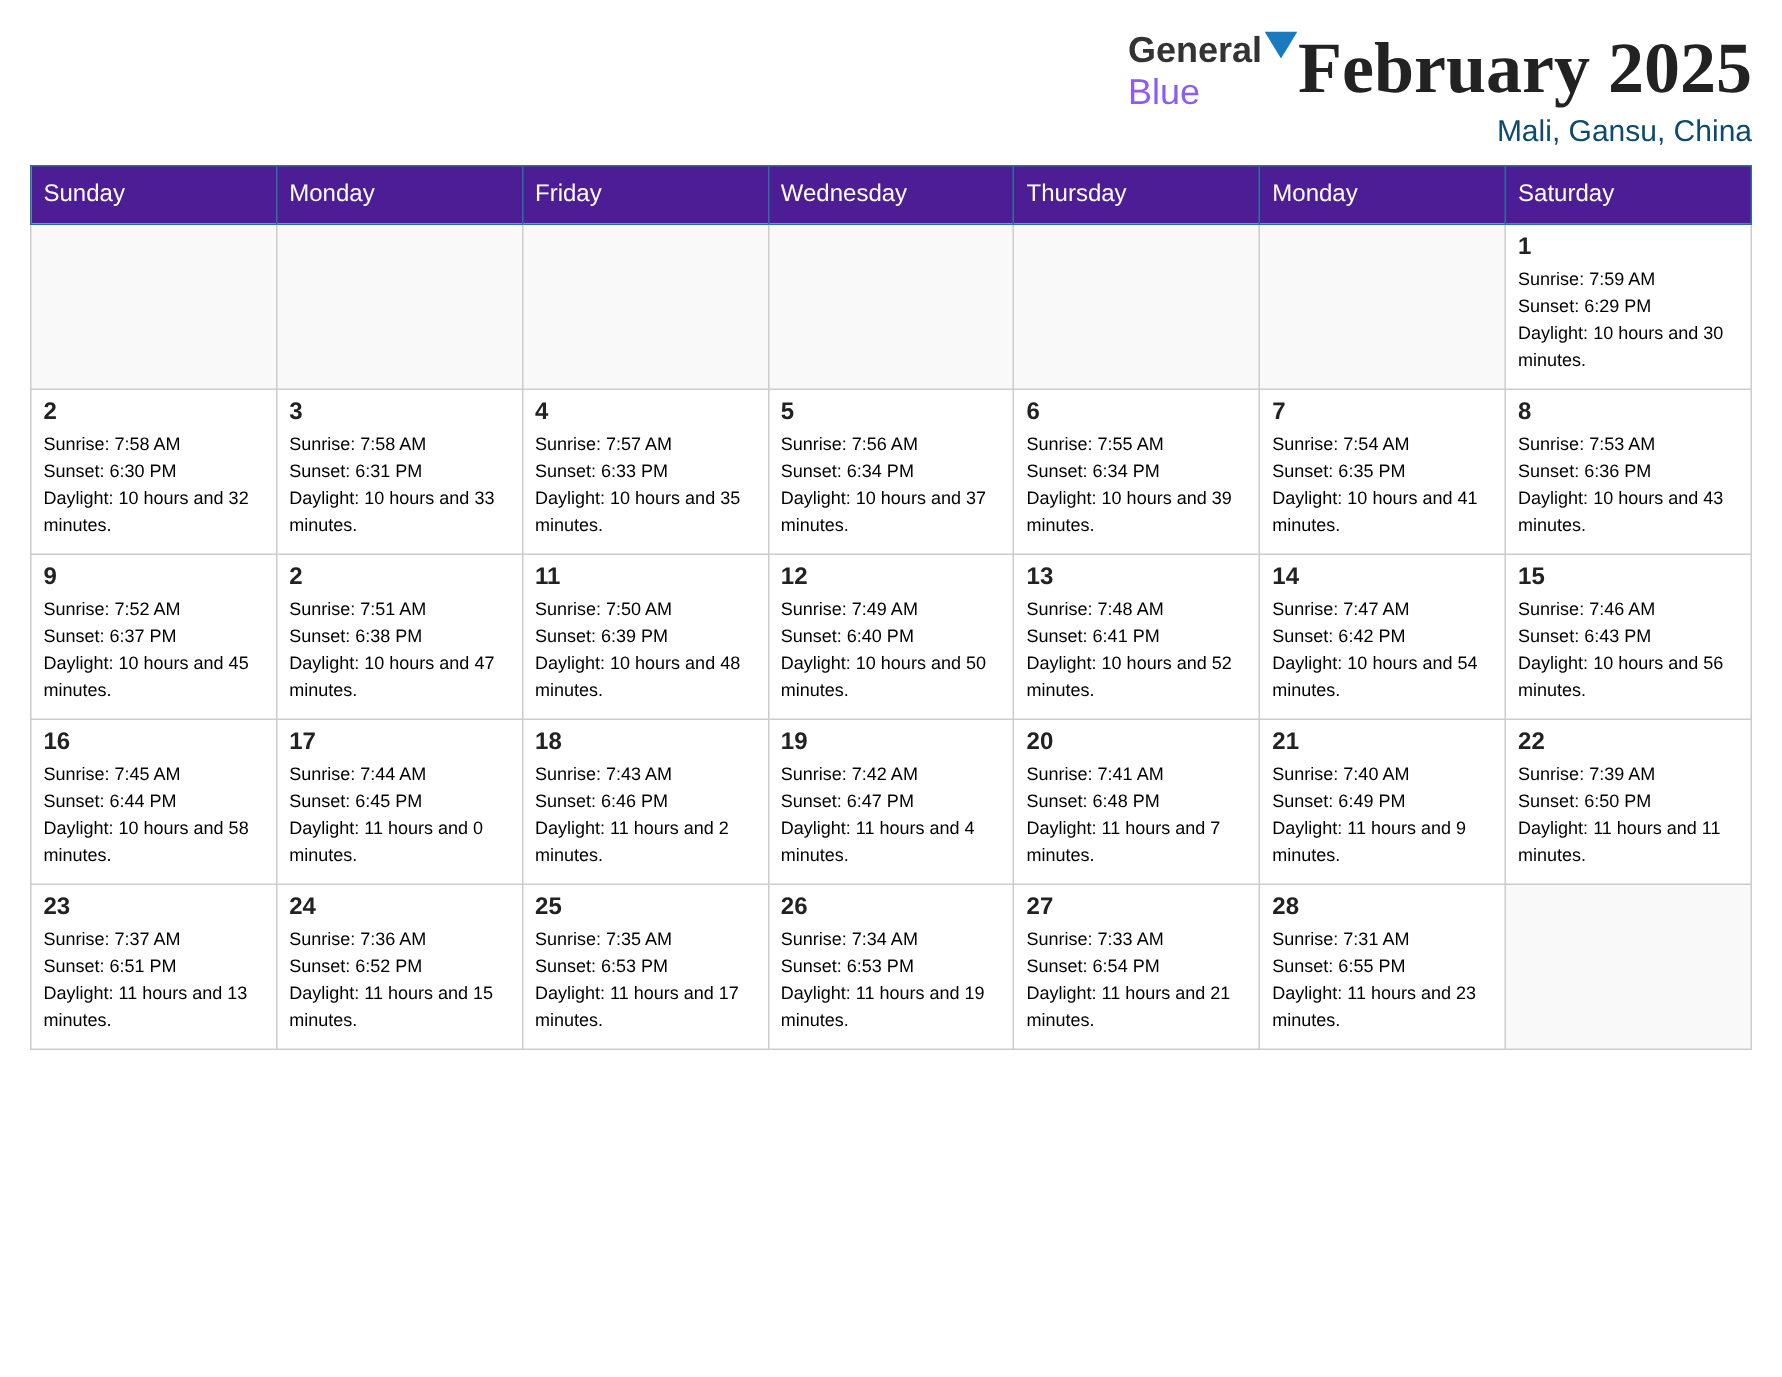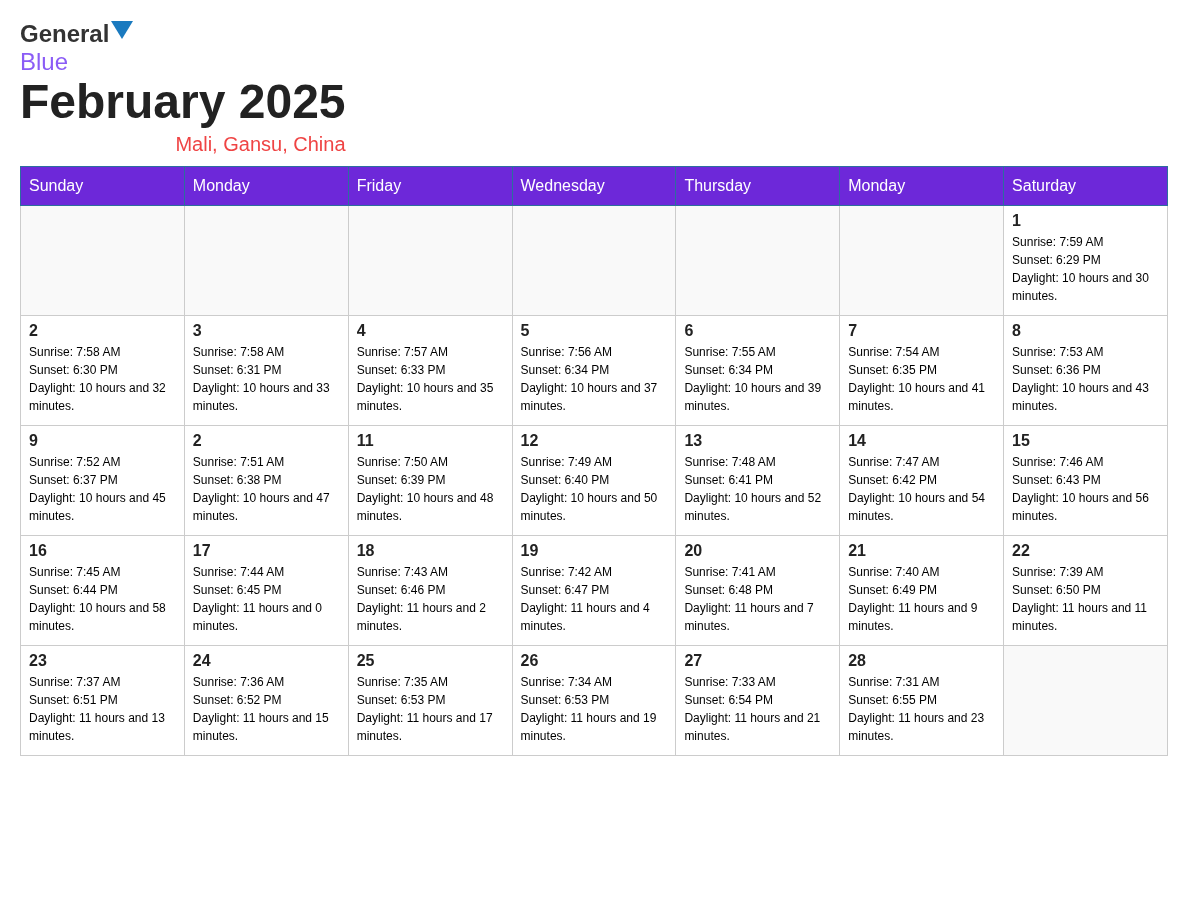--- a/index.html
+++ b/index.html
@@ -5,51 +5,51 @@
     * { box-sizing: border-box; margin: 0; padding: 0; }
     body {
       font-family: Arial, sans-serif;
       background: #fff;
       padding: 20px;
       width: 1188px;
       min-height: 918px;
     }
     .header {
       display: flex;
-      justify-content: space-between;
+      justify-content: flex-end;
       align-items: flex-start;
       margin-bottom: 10px;
-      flex-direction: column;
     }
     .logo {
       display: flex;
       flex-direction: column;
       align-items: flex-start;
     }
     .title-section {
       text-align: right;
     }
     .calendar-title {
       font-size: 48px;
       font-weight: bold;
       color: #222;
       line-height: 1.1;
+      font-family: Liberation Serif, serif;
     }
     .calendar-subtitle {
       font-size: 20px;
-      color: #ef4444;
+      color: #0c4a6e;
       margin-top: 4px;
     }
     .calendar {
       width: 100%;
       border-collapse: collapse;
       margin-top: 10px;
     }
     .calendar th {
-      background-color: #6d28d9;
+      background-color: #4c1d95;
       color: #fff;
       font-size: 16px;
       font-weight: normal;
       padding: 10px 8px;
       text-align: left;
       border: 1px solid #2c6e9e;
     }
     .calendar td {
       vertical-align: top;
       border: 1px solid #ccc;

